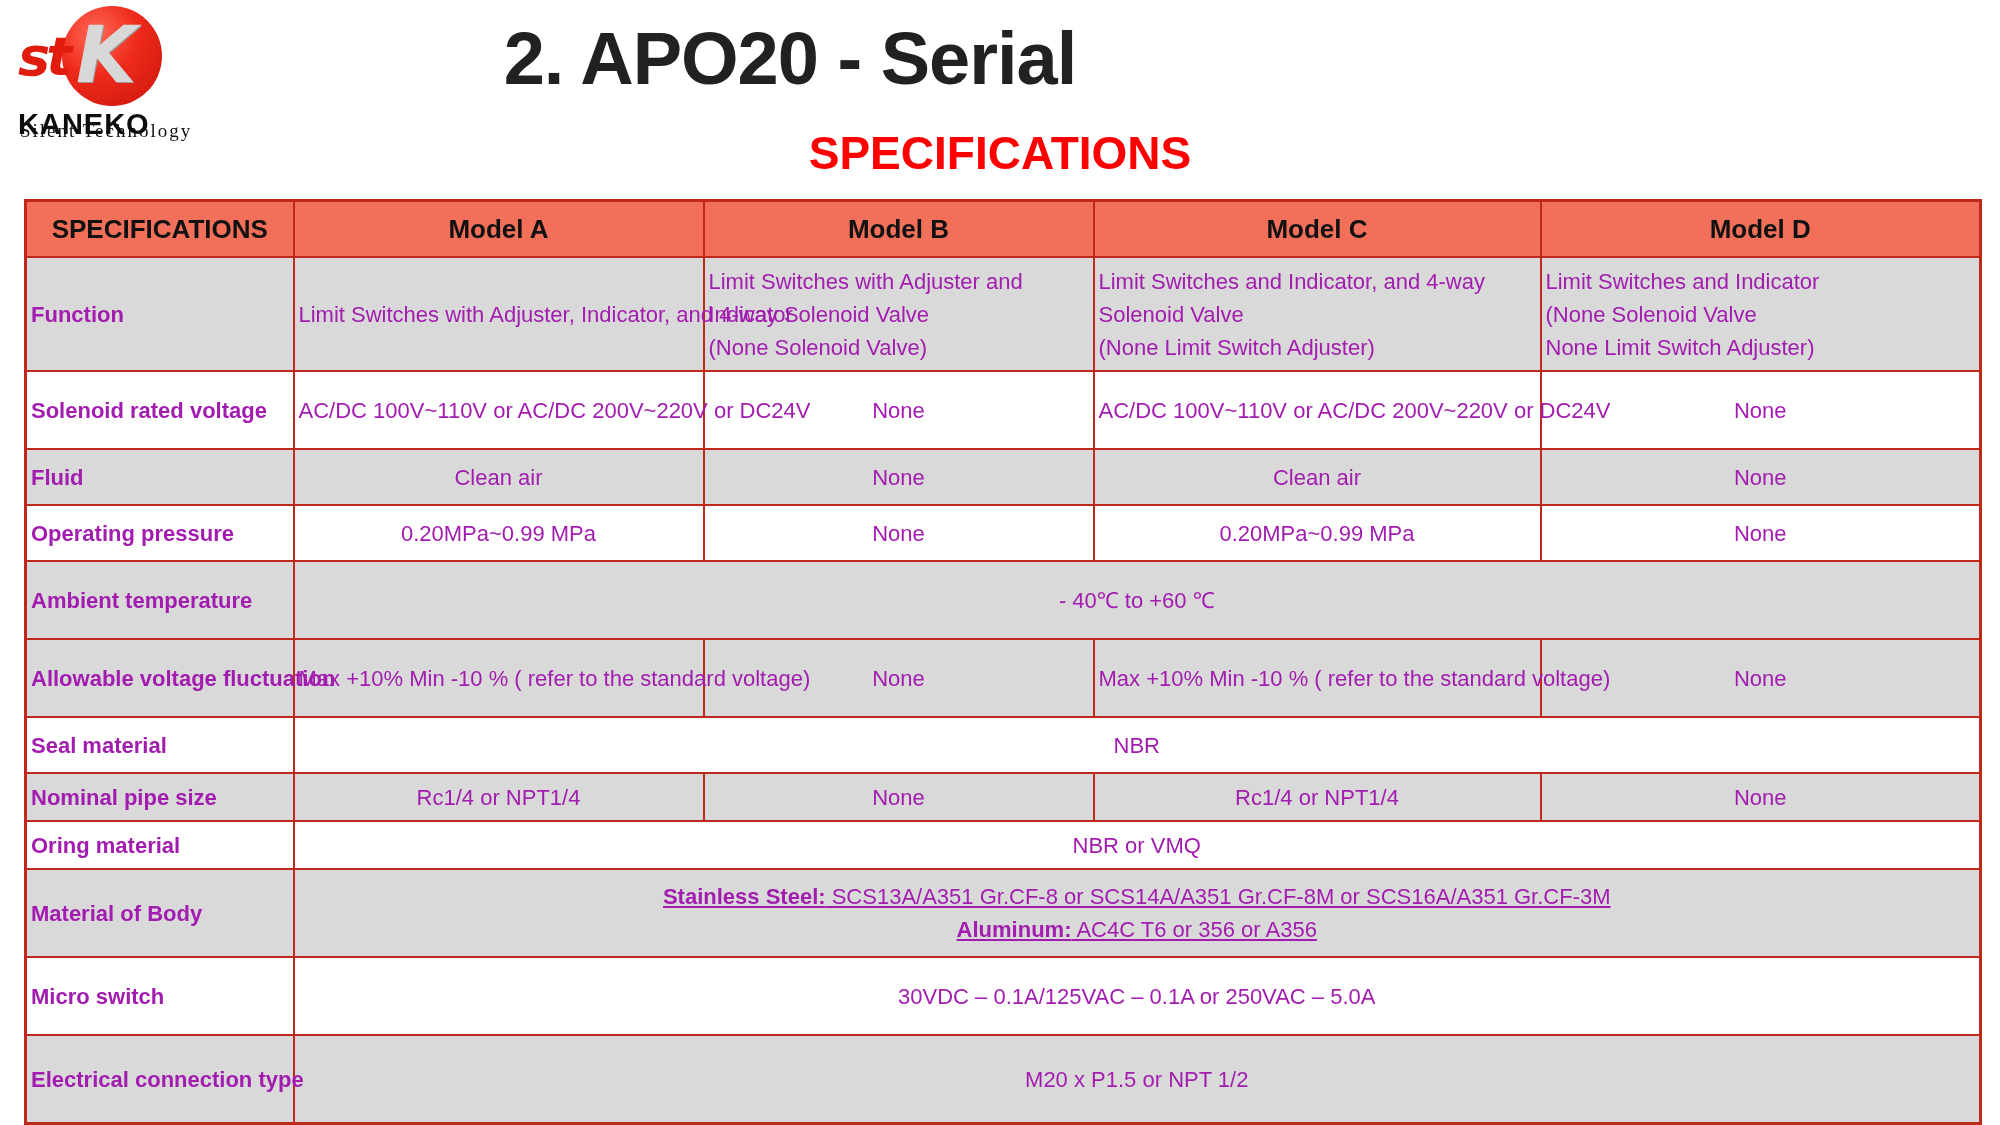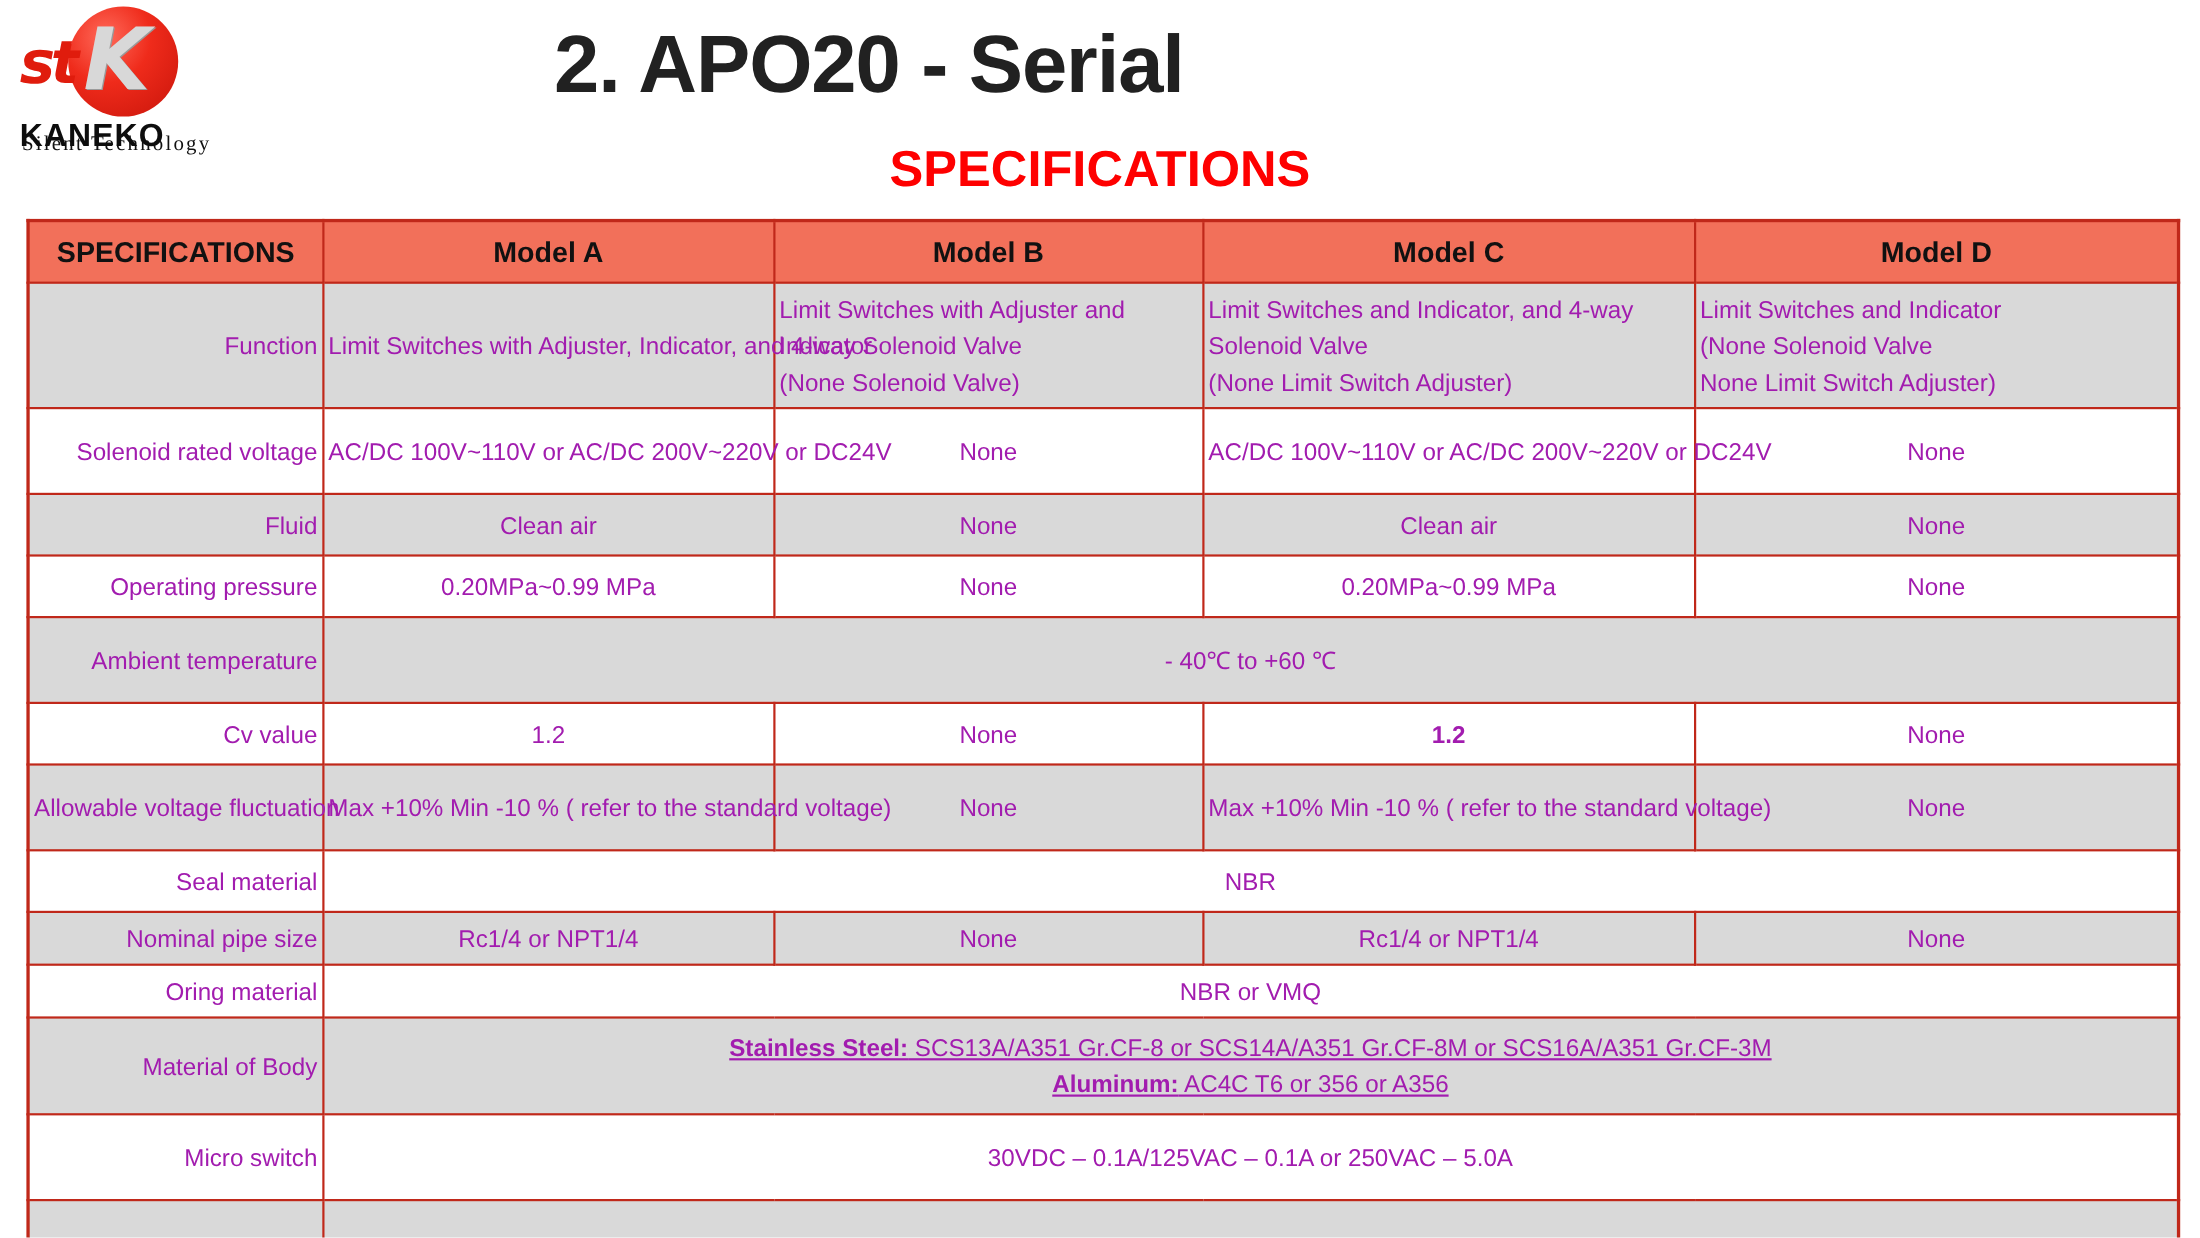--- a/index.html
+++ b/index.html
@@ -150,22 +150,22 @@
   tr.head td {
     background: #f2705a;
     font-weight: 700;
     font-size: 26px;
     text-align: center;
     height: 46px;
     color: #111;
   }
   td.rowlabel {
     background: inherit;
-    font-weight: 400;
-    text-align: right;
+    font-weight: 700;
+    text-align: left;
     font-size: 25px;
     line-height: 31px;
     white-space: normal;
   }
   tr.shaded td { background: #d9d9d9; }
   tr.plain td { background: #ffffff; }
 
   td.ctr { text-align: center; }
   td.wrap { white-space: normal; }
   td.nowrapleft {
@@ -264,27 +264,20 @@
         <td class="ctr">None</td>
         <td class="ctr">0.20MPa~0.99 MPa</td>
         <td class="ctr">None</td>
       </tr>
 
       <tr class="shaded r-amb">
         <td class="rowlabel">Ambient temperature</td>
         <td class="span4" colspan="4">- 40℃ to +60 ℃</td>
       </tr>
 
-      <tr class="plain r-cv">
-        <td class="rowlabel">Cv value</td>
-        <td class="ctr">1.2</td>
-        <td class="ctr">None</td>
-        <td class="ctr bold">1.2</td>
-        <td class="ctr">None</td>
-      </tr>
 
       <tr class="shaded r-allow">
         <td class="rowlabel">Allowable voltage fluctuation</td>
         <td class="ctr wrap">Max +10% Min -10 % ( refer to the standard voltage)</td>
         <td class="ctr">None</td>
         <td class="ctr wrap">Max +10% Min -10 % ( refer to the standard voltage)</td>
         <td class="ctr">None</td>
       </tr>
 
       <tr class="plain r-seal">

